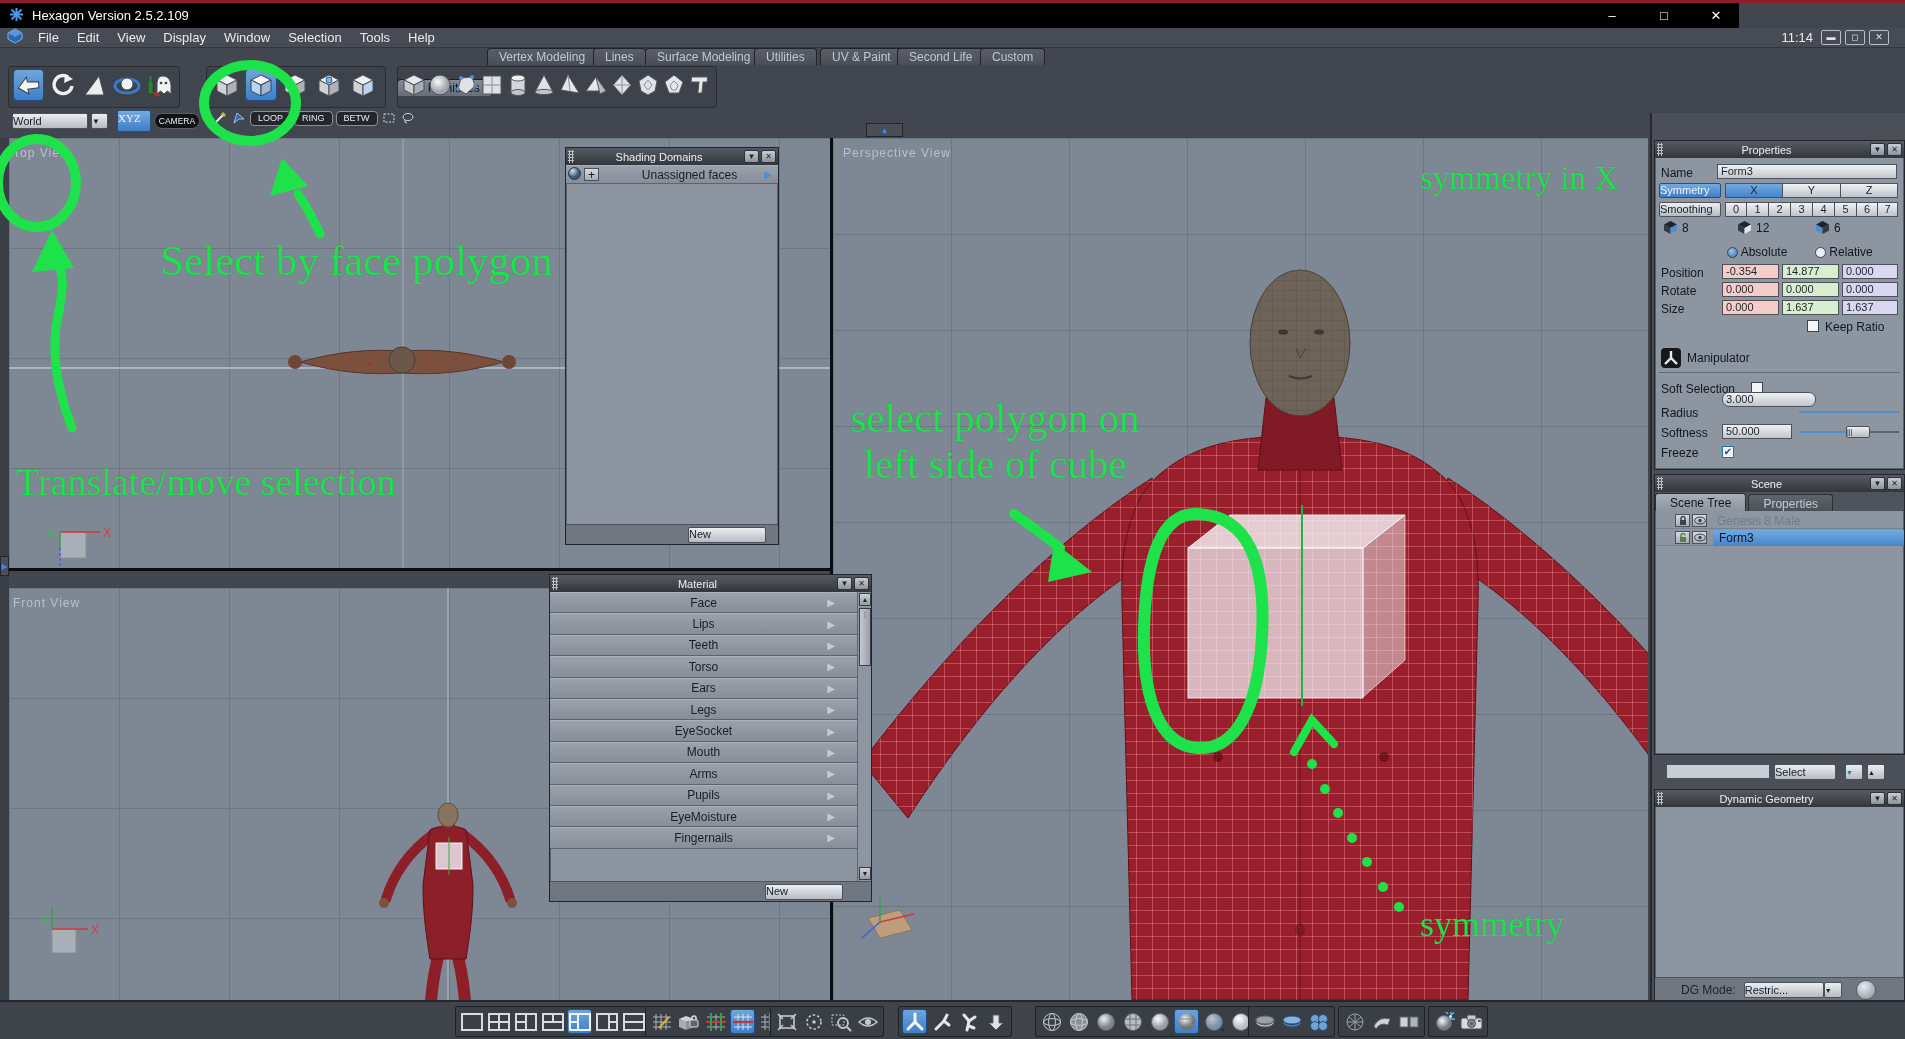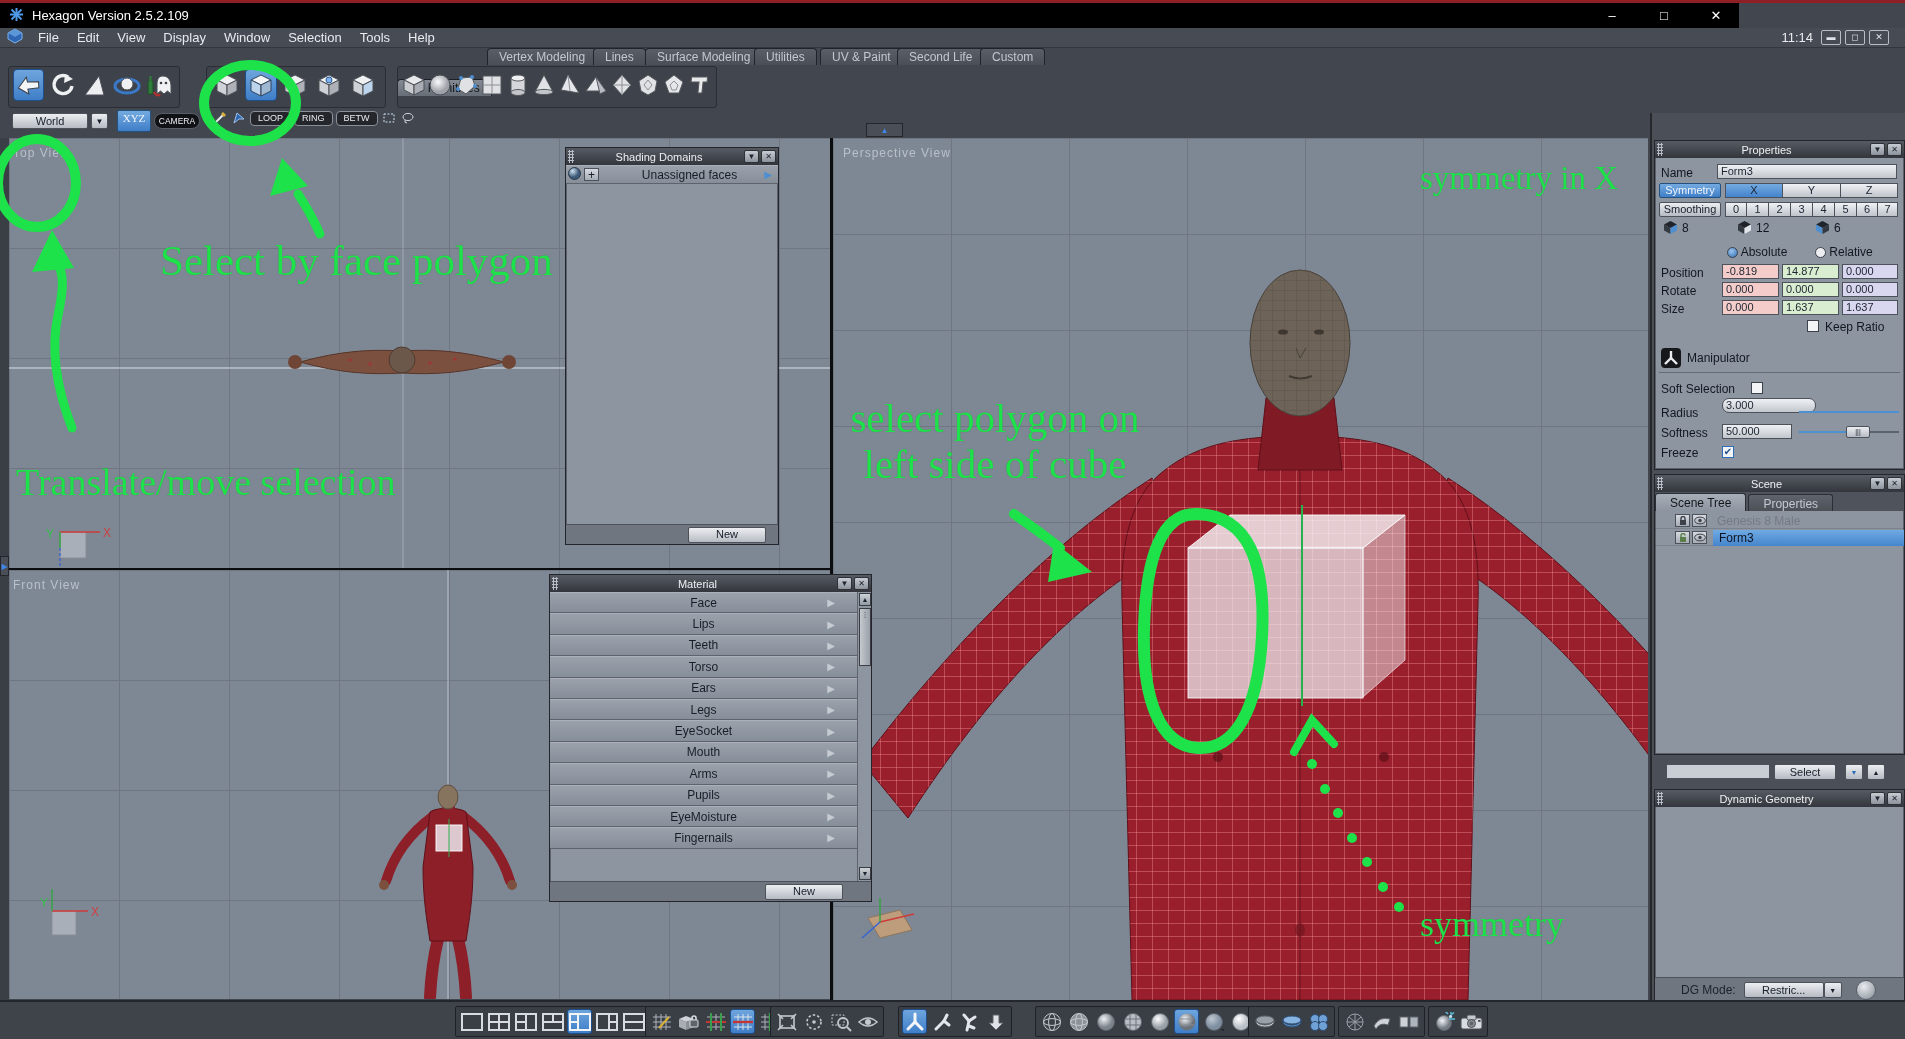--- a/index.html
+++ b/index.html
@@ -19,21 +19,21 @@
 
   
   #toolstrip { left:0; top:48px; width:1905px; height:90px; background:#42474f; }
   .tab { position:absolute; top:0; height:17px; padding:1px 11px 0; font-size:12px; border:1px solid #202328; border-bottom:none; border-radius:4px 4px 0 0; background:linear-gradient(#5a5f67,#4a4e56); color:#c3c8d0; }
   .tab.active { background:linear-gradient(#8d949e,#6e757f); color:#13161b; }
   .tgroup { position:absolute; border:1px solid #2a2d33; border-radius:3px; background:rgba(0,0,0,0.06); display:flex; align-items:flex-start; padding:2px 4px; gap:2px; }
   .ticon { width:32px; height:32px; display:flex; align-items:center; justify-content:center; border-radius:4px; }
   .ticon.sel { background:linear-gradient(#6ea5dd,#3f7ec8); border:1px solid #1d4f8c; }
   .subrow { position:absolute; display:flex; gap:3px; align-items:center; }
   .mbtn { background:#24262b; border:1px solid #8a9099; border-radius:4px; color:#e6eaef; font-size:9px; padding:1px 7px; line-height:11px; }
-  .lbtn { background:linear-gradient(#eceef1,#b6bbc3); border:1px solid #4d525a; border-radius:2px; color:#171e29; font-size:11px; text-align:center; }
+  .lbtn { background:linear-gradient(#eceef1,#b6bbc3); border:1px solid #4d525a; border-radius:2px; color:#171e29; font-size:11px; }
 
   
   .viewport { background-color:#7e8794; background-image:linear-gradient(#6f7682 1px, transparent 1px),linear-gradient(90deg,#6f7682 1px, transparent 1px); background-size:110px 110px; }
   #perspective { background-size:118px 96px; }
   .vplabel { position:absolute; color:#b9c0c9; font-size:12px; letter-spacing:1px; }
   .blackline { background:#0c0d0f; }
   .ctab { background:#4a4f57; border:1px solid #24262b; display:flex; align-items:center; justify-content:center; color:#3f86e8; font-size:8px; }
 
   
   .panel { position:absolute; border:1px solid #23252a; background:#8d95a1; box-shadow:0 0 0 1px #5c6169 inset; }
@@ -349,21 +349,21 @@
       <line x1="60" y1="532" x2="60" y2="548" stroke="#3aa24a" stroke-width="1.6"></line>
       <line x1="60" y1="548" x2="60" y2="572" stroke="#3b66d0" stroke-width="1.4" stroke-dasharray="3 2"></line>
       <text x="46" y="538" fill="#35c04c" font-size="12">Y</text>
       <text x="103" y="537" fill="#d04040" font-size="12">X</text>
       <text x="55" y="584" fill="#3b66d0" font-size="12">Z</text>
     </svg>
   </div>
 
   <div class="abs blackline" style="left:9px; top:568px; width:821px; height:3px;"></div>
 
-  <div class="abs viewport" style="left:9px; top:570px; width:821px; height:429px;padding-left:45px;">
+  <div class="abs viewport" style="left:9px; top:588px; width:821px; height:429px;padding-left:45px;">
     <span class="vplabel" style="left:4px; top:8px;">Front View</span>
     <svg class="abs" style="left:0; top:0;" width="821" height="429" viewBox="9 571 821 429">
       <line x1="448" y1="571" x2="448" y2="1000" stroke="rgba(230,235,242,0.6)"></line>
       <path d="M432 818 C408 836 394 856 386 882" stroke="#8d1f29" stroke-width="10" fill="none" stroke-linecap="round"></path>
       <path d="M464 818 C488 836 502 856 510 882" stroke="#8d1f29" stroke-width="10" fill="none" stroke-linecap="round"></path>
       <circle cx="384" cy="886" r="5" fill="#7c503e"></circle>
         <circle cx="512" cy="886" r="5" fill="#7c503e"></circle>
       <path d="M438 940 C433 960 431 978 430 998" stroke="#8d1f29" stroke-width="12" fill="none" stroke-linecap="round"></path>
       <path d="M458 940 C463 960 465 978 466 998" stroke="#8d1f29" stroke-width="12" fill="none" stroke-linecap="round"></path>
       <path d="M430 813 C436 808 460 808 466 813 L473 868 C473 900 469 922 466 942 L430 942 C427 922 423 900 423 868 Z" fill="#8d1f29" stroke="#5e1019"></path>
@@ -567,21 +567,21 @@
               <polygon points="7.5,1 14,4.5 7.5,8 1,4.5" fill="#20242a"></polygon>
               <polygon points="1,4.5 7.5,8 7.5,14 1,10.5" fill="#4d8fd1"></polygon>
               <polygon points="7.5,8 14,4.5 14,10.5 7.5,14" fill="#343a42"></polygon>
             </svg></span>
         <span class="plabel" style="left:179px; top:63px;">6</span>
 
         <span style="position:absolute; left:72px; top:87px; font-size:12px; color:#12181f;"><span class="radio on"></span> <span>Absolute</span></span>
         <span style="position:absolute; left:160px; top:87px; font-size:12px; color:#12181f;"><span class="radio"></span> <span>Relative</span></span>
 
         <span class="plabel" style="left:6px; top:108px;">Position</span>
-        <span class="fld fpink" style="left:67px; top:106px; width:57px;">-0.819</span>
+        <span class="fld fpink" style="left:67px; top:106px; width:57px;">-0.354</span>
         <span class="fld fgreen" style="left:127px; top:106px; width:57px;">14.877</span>
         <span class="fld fpurp" style="left:187px; top:106px; width:56px;">0.000</span>
 
         <span class="plabel" style="left:6px; top:126px;">Rotate</span>
         <span class="fld fpink" style="left:67px; top:124px; width:57px;">0.000</span>
         <span class="fld fgreen" style="left:127px; top:124px; width:57px;">0.000</span>
         <span class="fld fpurp" style="left:187px; top:124px; width:56px;">0.000</span>
 
         <span class="plabel" style="left:6px; top:144px;">Size</span>
         <span class="fld fpink" style="left:67px; top:142px; width:57px;">0.000</span>
@@ -599,21 +599,21 @@
                 <line x1="10" y1="10" x2="16" y2="16"></line>
               </g>
             </svg></span>
         <span class="plabel" style="left:32px; top:193px;">Manipulator</span>
         <div class="divline" style="top:214px;"></div>
 
         <span class="plabel" style="left:6px; top:224px;">Soft Selection</span>
         <span class="chk" style="left:96px; top:224px;"></span>
 
         <span class="plabel" style="left:6px; top:248px;">Radius</span>
-        <span class="fld" style="left:67px; top:240px; width:94px;border-radius:7px;">3.000</span>
+        <span class="fld" style="left:67px; top:234px; width:94px;border-radius:7px;">3.000</span>
         <span style="position:absolute; left:144px; top:253px; width:100px; height:2px; background:#4d8fd1;"></span>
 
         <span class="plabel" style="left:6px; top:268px;">Softness</span>
         <span class="fld" style="left:67px; top:266px; width:70px;">50.000</span>
         <span style="position:absolute; left:144px; top:273px; width:48px; height:2px; background:#4d8fd1;"></span>
         <span style="position:absolute; left:215px; top:273px; width:29px; height:2px; background:#5c636d;"></span>
         <span class="lbtn" style="position:absolute; left:191px; top:268px; width:24px; height:12px; font-size:7px; line-height:10px;">|||</span>
 
         <span class="plabel" style="left:6px; top:288px;">Freeze</span>
         <span class="chk" style="left:67px; top:288px; border-color:#2f6fb8; color:#1d4f8c; font-size:10px; line-height:10px; text-align:center;">✔</span>

